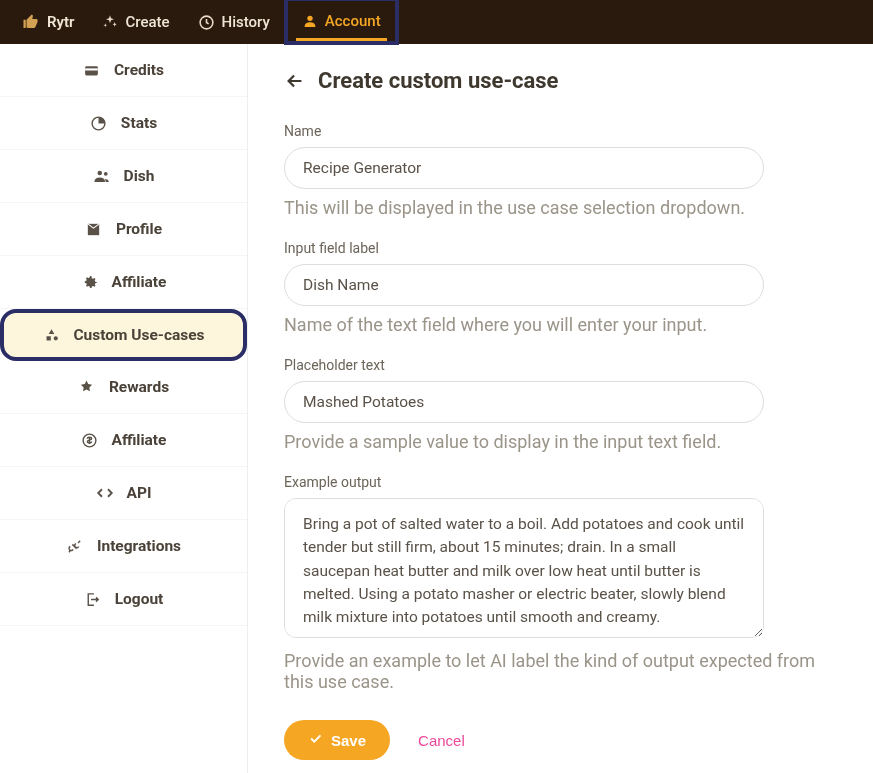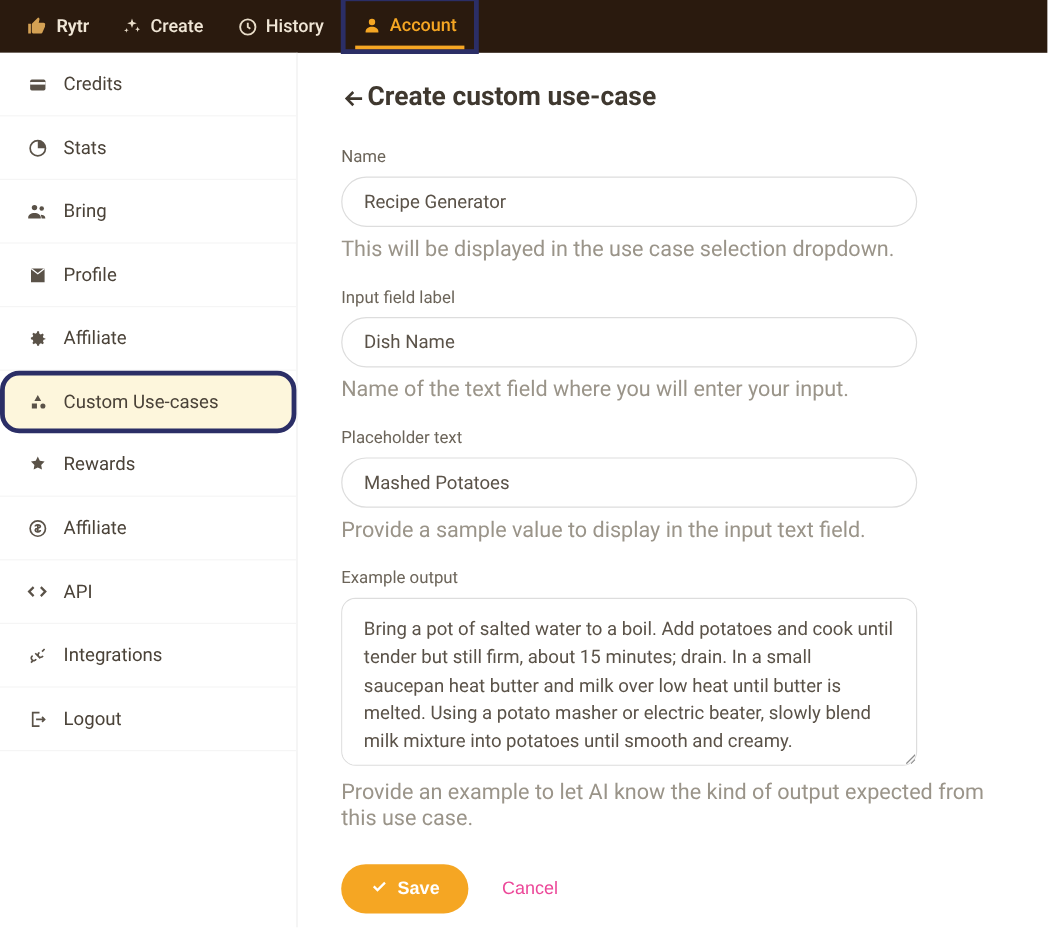--- a/index.html
+++ b/index.html
@@ -57,42 +57,43 @@
   border-right: 1px solid #eee;
   background: #fff;
 }
 .sidebar-item {
   display: flex;
   align-items: center;
   gap: 13px;
   padding: 17px 22px;
   color: #4a4238;
   font-size: 15.5px;
-  font-weight: 400;
+  font-weight: 700;
   cursor: pointer;
   border-bottom: 1px solid #f5f5f5;
+  justify-content: center;
 }
 .sidebar-item .ico { width: 18px; display: flex; align-items: center; justify-content: center; color: #5a5248;}
 .sidebar-item.active {
   background: #fdf6dc;
   border-radius: 16px;
 }
 .sidebar-item.highlighted {
   border: 4px solid #2b2e66;
   padding: 13px 18px;
 }
 .main {
   flex: 1;
   padding: 24px 36px;
   overflow-y: auto;
 }
 .page-header {
   display: flex;
-  align-items: flex-end;
-  gap: 0;
+  align-items: center;
+  gap: 12px;
   margin-bottom: 30px;
 }
 .page-header .back { cursor: pointer; color: #4a4238; display:flex;}
 .page-title {
   font-size: 22px;
   font-weight: 700;
   color: #3f382f;
 }
 .field { margin-bottom: 22px; }
 .field-label {
@@ -213,21 +214,21 @@
       <span>Stats</span>
     </div>
     <div class="sidebar-item">
       <span class="ico">
           <svg width="18" height="18" viewBox="0 0 24 24" fill="#5a5248">
             <circle cx="9" cy="8" r="3"></circle>
             <circle cx="17" cy="9" r="2.5"></circle>
             <path d="M2 19c0-3 3-5 7-5s7 2 7 5v1H2v-1zm14-3c2.5 0 5 1.3 5 3.5V20h-4"></path>
           </svg>
         </span>
-      <span>Bring</span>
+      <span>Dish</span>
     </div>
     <div class="sidebar-item">
       <span class="ico">
           <svg width="17" height="17" viewBox="0 0 24 24" fill="#5a5248">
             <path d="M4 4h16v16H4z"></path>
             <path d="M4 4l8 6 8-6" stroke="#fff" stroke-width="1.5" fill="none"></path>
           </svg>
         </span>
       <span>Profile</span>
     </div>
@@ -314,21 +315,21 @@
 
     <div class="field">
       <label class="field-label">Placeholder text</label>
       <input class="field-input" value="Mashed Potatoes" style="">
       <div class="field-hint">Provide a sample value to display in the input text field.</div>
     </div>
 
     <div class="field">
       <label class="field-label">Example output</label>
       <textarea class="field-textarea" style="">Bring a pot of salted water to a boil. Add potatoes and cook until tender but still firm, about 15 minutes; drain. In a small saucepan heat butter and milk over low heat until butter is melted. Using a potato masher or electric beater, slowly blend milk mixture into potatoes until smooth and creamy.</textarea>
-      <div class="field-hint">Provide an example to let AI know the kind of output expected from this use case.</div>
+      <div class="field-hint">Provide an example to let AI label the kind of output expected from this use case.</div>
     </div>
 
     <div class="actions">
       <button class="btn-save">
         <span><svg width="15" height="15" viewBox="0 0 24 24" fill="none" stroke="#fff" stroke-width="3">
               <path d="M5 12l5 5L20 7"></path>
             </svg></span>
         <span>Save</span>
       </button>
       <button class="btn-cancel">

